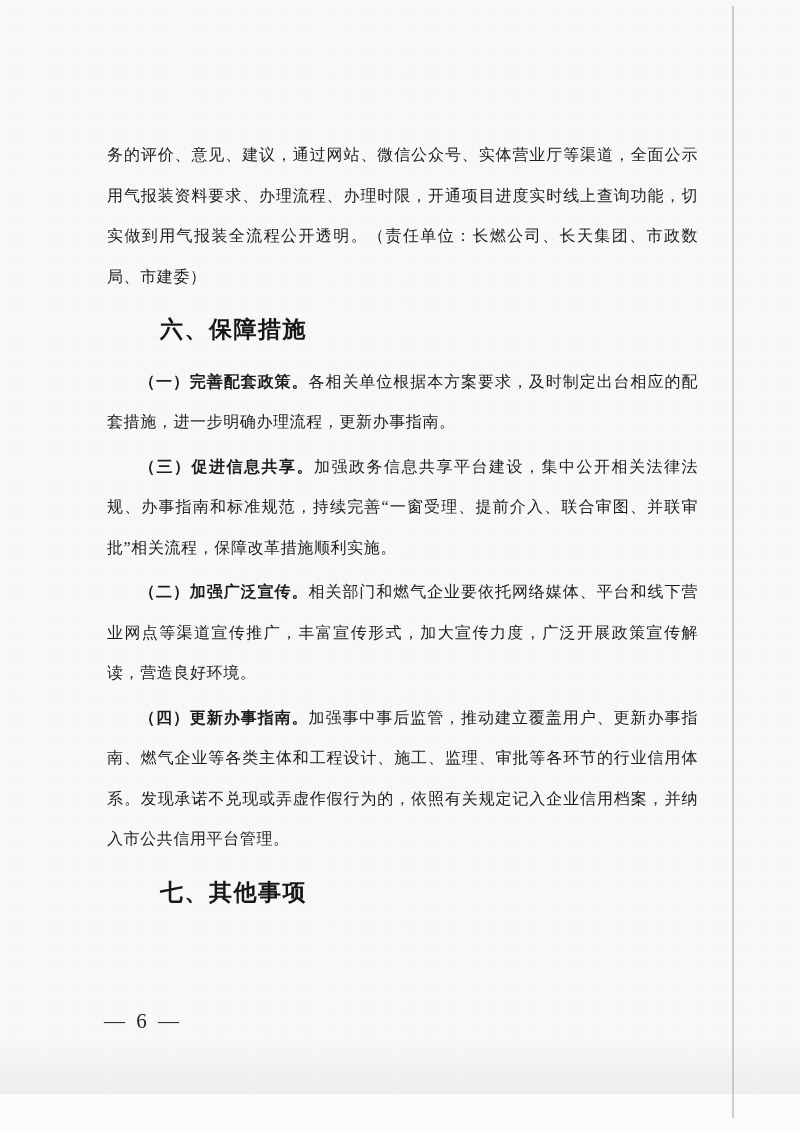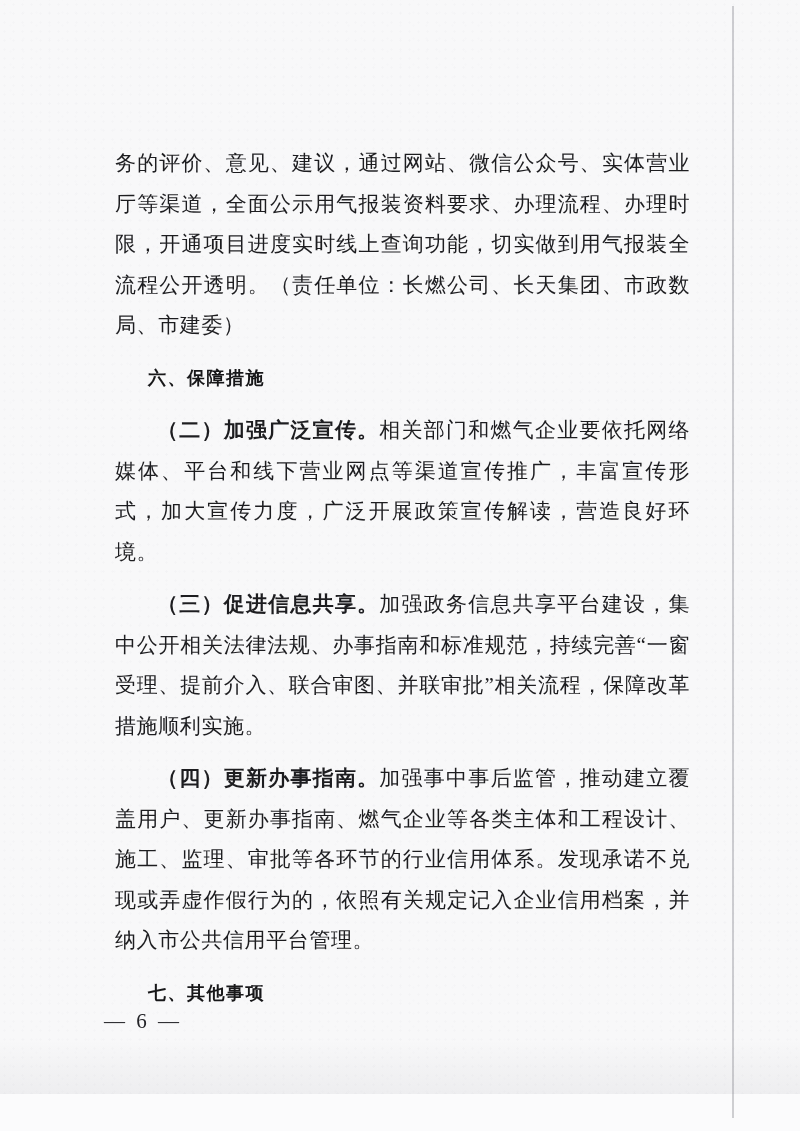--- a/index.html
+++ b/index.html
@@ -23,38 +23,38 @@
     color: #1d1d20;
     font-family: "Liberation Serif", "DejaVu Serif", serif;
   }
   .content {
     position: absolute;
     left: 103px;
     top: 131px;
     width: 599px;
   }
   .para {
-    margin: 12px;
-    font-size: 21px;
+    margin: 4px;
+    font-size: 16px;
     line-height: 40.5px;
     text-align: justify;
     text-justify: inter-character;
     text-indent: 2em;
     letter-spacing: 0.6px;
   }
   .para.continuation {
     text-indent: 0;
   }
   .para .lead {
     font-weight: 600;
   }
   .heading {
-    margin: 0;
+    margin: 12px;
     padding-left: 45px;
-    font-size: 18px;
+    font-size: 23px;
     line-height: 40.5px;
     font-weight: 700;
     letter-spacing: 1.5px;
     font-family: "Liberation Sans", "DejaVu Sans", sans-serif;
     color: #171719;
   }
   .page-number {
     position: absolute;
     left: 104px;
     top: 1001px;
@@ -93,24 +93,25 @@
 <body>
 
 <div class="page">
 
   <div class="content">
 
     <p class="para continuation">务的评价、意见、建议，通过网站、微信公众号、实体营业厅等渠道，全面公示用气报装资料要求、办理流程、办理时限，开通项目进度实时线上查询功能，切实做到用气报装全流程公开透明。（责任单位：长燃公司、长天集团、市政数局、市建委）</p>
 
     <h2 class="heading">六、保障措施</h2>
 
+    <p class="para"><span class="lead">（一）完善配套政策。</span><span>各相关单位根据本方案要求，及时制定出台相应的配套措施，进一步明确办理流程，更新办事指南。</span></p>
+
+    <p class="para"><span class="lead">（三）促进信息共享。</span><span>加强政务信息共享平台建设，集中公开相关法律法规、办事指南和标准规范，持续完善“一窗受理、提前介入、联合审图、并联审批”相关流程，保障改革措施顺利实施。</span></p>
 
     <p class="para"><span class="lead">（二）加强广泛宣传。</span><span>相关部门和燃气企业要依托网络媒体、平台和线下营业网点等渠道宣传推广，丰富宣传形式，加大宣传力度，广泛开展政策宣传解读，营造良好环境。</span></p>
-
-    <p class="para"><span class="lead">（三）促进信息共享。</span><span>加强政务信息共享平台建设，集中公开相关法律法规、办事指南和标准规范，持续完善“一窗受理、提前介入、联合审图、并联审批”相关流程，保障改革措施顺利实施。</span></p>
 
     <p class="para"><span class="lead">（四）更新办事指南。</span><span>加强事中事后监管，推动建立覆盖用户、更新办事指南、燃气企业等各类主体和工程设计、施工、监理、审批等各环节的行业信用体系。发现承诺不兑现或弄虚作假行为的，依照有关规定记入企业信用档案，并纳入市公共信用平台管理。</span></p>
 
     <h2 class="heading">七、其他事项</h2>
 
   </div>
 
   <div class="page-number">— 6 —</div>
 
   <div class="bottom-shade"></div>

